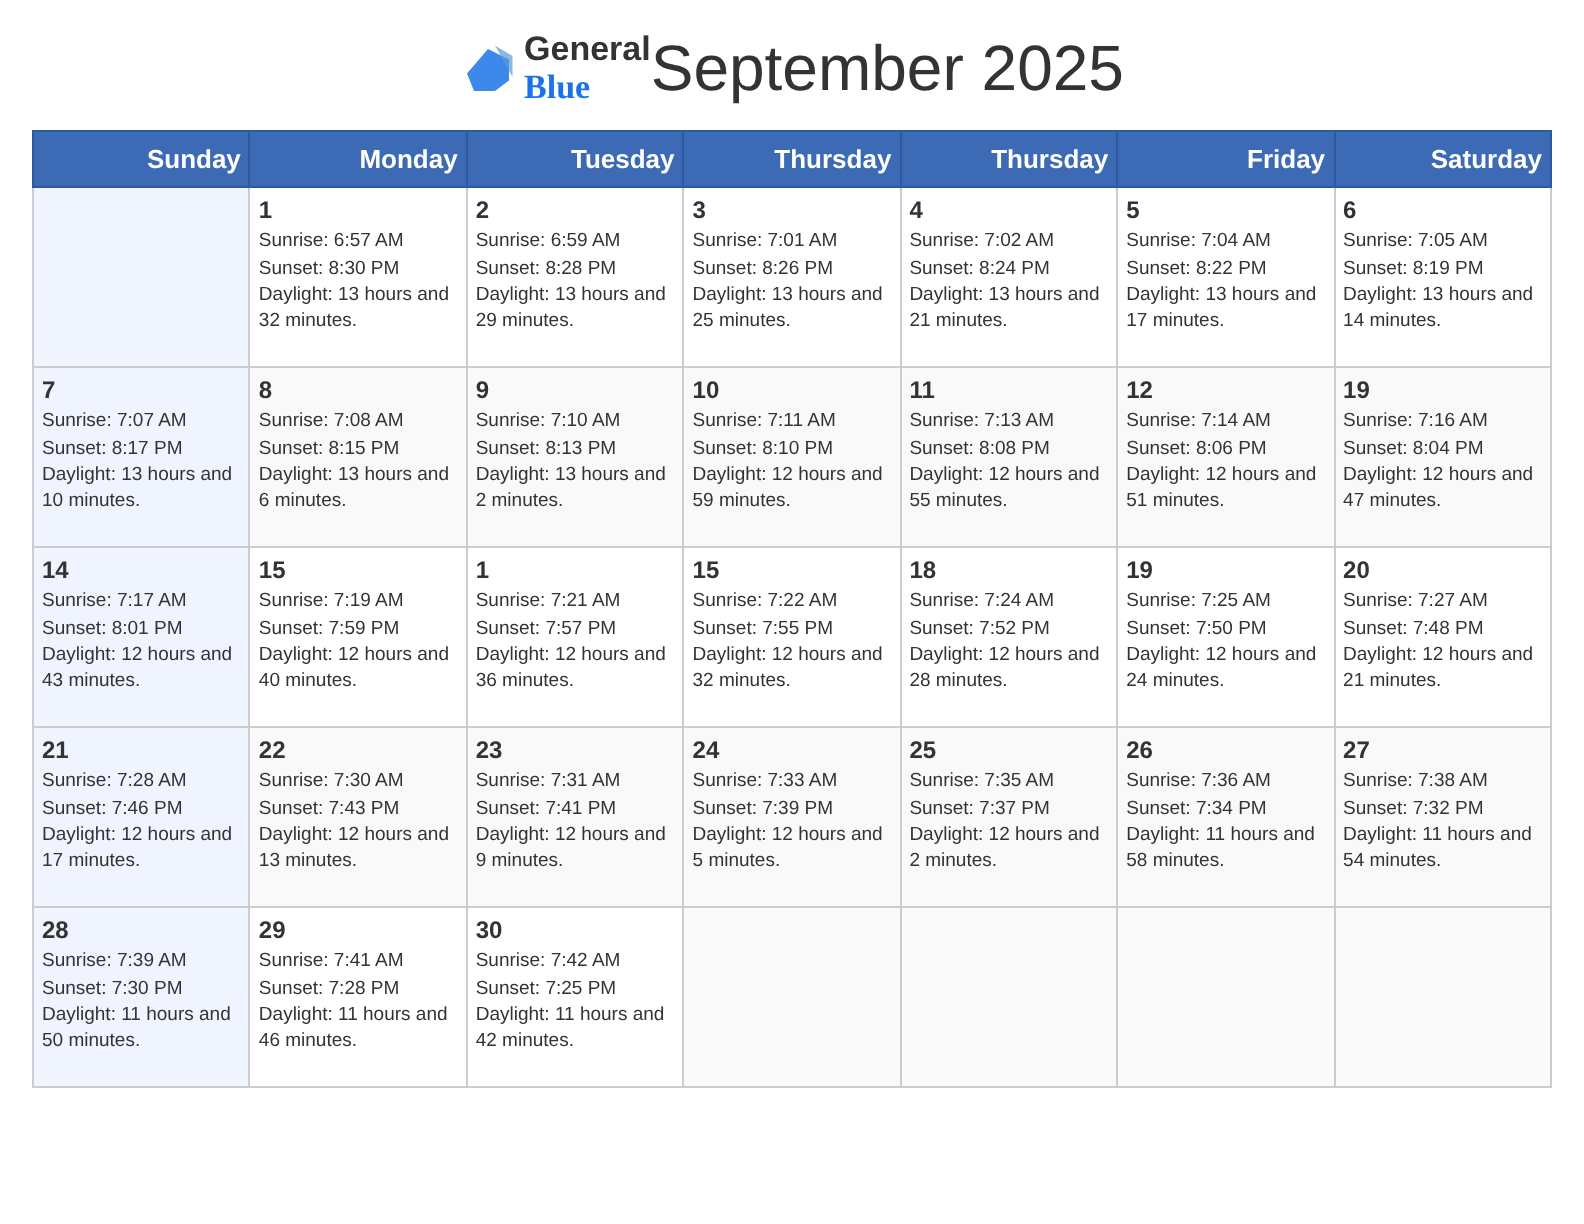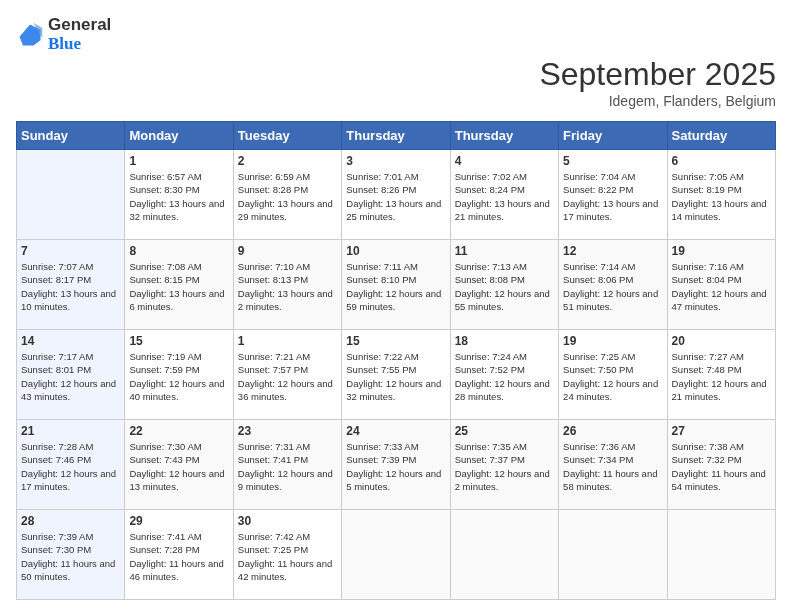--- a/index.html
+++ b/index.html
@@ -5,38 +5,37 @@
     * { box-sizing: border-box; margin: 0; padding: 0; }
     body {
       font-family: Arial, sans-serif;
       background: #fff;
       width: 792px;
       min-height: 612px;
       padding: 16px;
     }
     .header {
       display: flex;
-      justify-content: space-between;
+      justify-content: center;
       align-items: flex-start;
       margin-bottom: 12px;
     }
     .logo {
       display: flex;
       align-items: center;
       gap: 4px;
     }
     .logo-general { color: #333; }
     .logo-blue { color: #1a73e8; }
     .logo-icon {
       width: 28px;
       height: 28px;
     }
     .title-area {
       text-align: right;
-      margin-top: 40px;
     }
     .month-year {
       font-size: 32px;
       color: #333;
       font-weight: normal;
     }
     .location {
       font-size: 14px;
       color: #555;
     }
@@ -44,21 +43,21 @@
       width: 100%;
       border-collapse: collapse;
       table-layout: fixed;
     }
     thead tr th {
       background: #3d6ab5;
       color: #fff;
       font-size: 13px;
       font-weight: bold;
       padding: 6px 4px;
-      text-align: left;
+      text-align: right;
       border: 1px solid #2d5a9e;
     }
     tbody tr td {
       border: 1px solid #ccc;
       vertical-align: top;
       padding: 4px;
       font-size: 10px;
       color: #333;
       height: 90px;
     }
@@ -93,21 +92,20 @@
     </svg>
     <div>
       <div style="display:flex; flex-direction:column; line-height:1.1;">
         <span class="logo-general" style="font-size:17px; font-weight:bold; color:#333;">General</span>
         <span class="logo-blue" style="font-size:17px; font-weight:bold; color:#1a73e8;font-family:Liberation Serif, serif;">Blue</span>
       </div>
     </div>
   </div>
   <div class="title-area">
     <div class="month-year">September 2025</div>
-    <div class="location">Idegem, Flanders, Belgium</div>
   </div>
 </div>
 
 <table>
   <thead>
     <tr>
     <th>Sunday</th>
         <th>Monday</th>
         <th>Tuesday</th>
         <th>Thursday</th>

